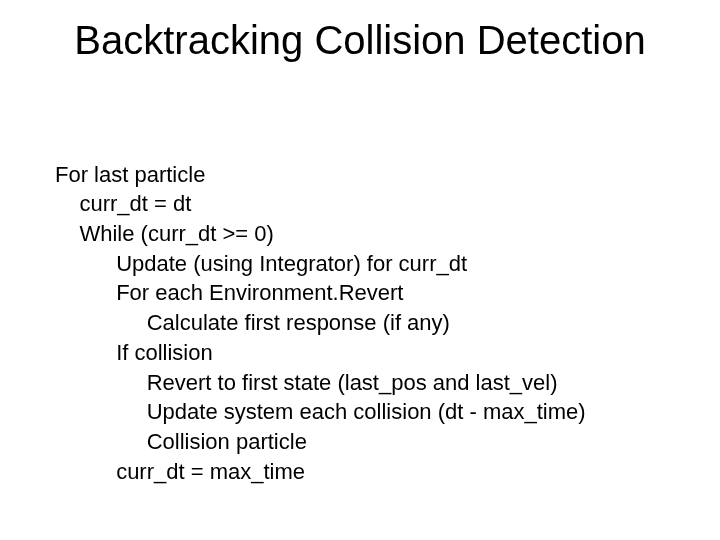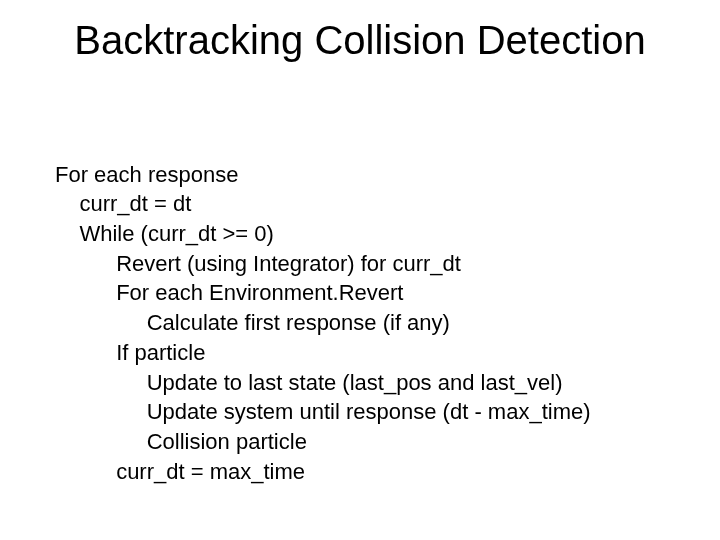--- a/index.html
+++ b/index.html
@@ -34,24 +34,24 @@
   line-height: 1.35;
   white-space: pre;
 }
 </style>
 </head>
 <body>
 
 <div class="slide">
   <div class="title">Backtracking Collision Detection</div>
   <div class="body">
-<span>For each response</span>
+<span>For last particle</span>
     <span>curr_dt = dt</span>
     <span>While (curr_dt &gt;= 0)</span>
-          <span>Revert (using Integrator) for curr_dt</span>
+          <span>Update (using Integrator) for curr_dt</span>
           <span>For each Environment.Revert</span>
                <span>Calculate first response (if any)</span>
-          <span>If particle</span>
-               <span>Update to last state (last_pos and last_vel)</span>
-               <span>Update system until response (dt - max_time)</span>
+          <span>If collision</span>
+               <span>Revert to first state (last_pos and last_vel)</span>
+               <span>Update system each collision (dt - max_time)</span>
                <span>Collision particle</span>
           <span>curr_dt = max_time</span></div>
 </div>
 
 </body></html>

